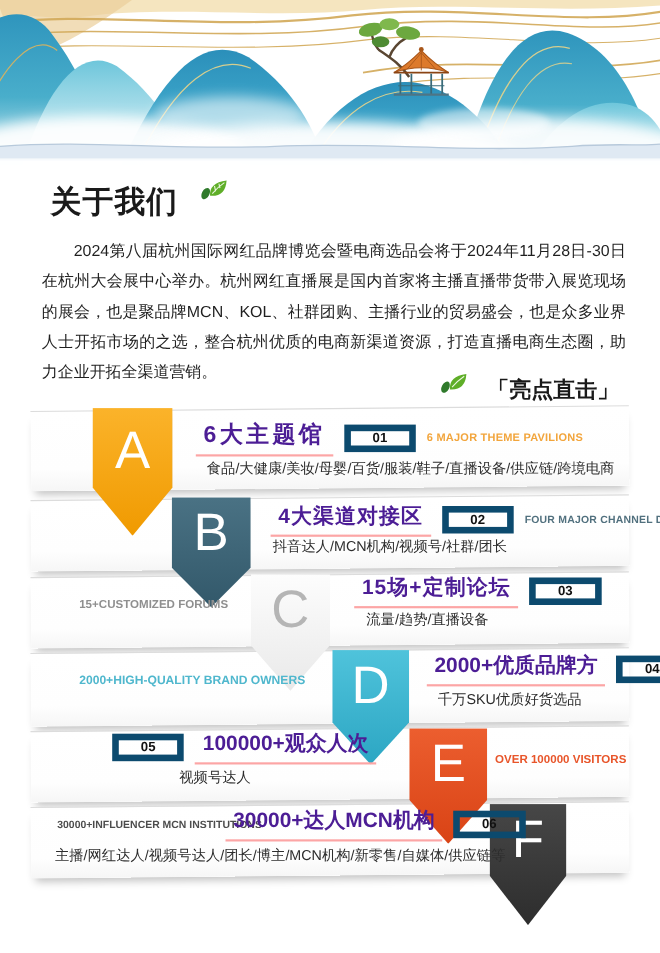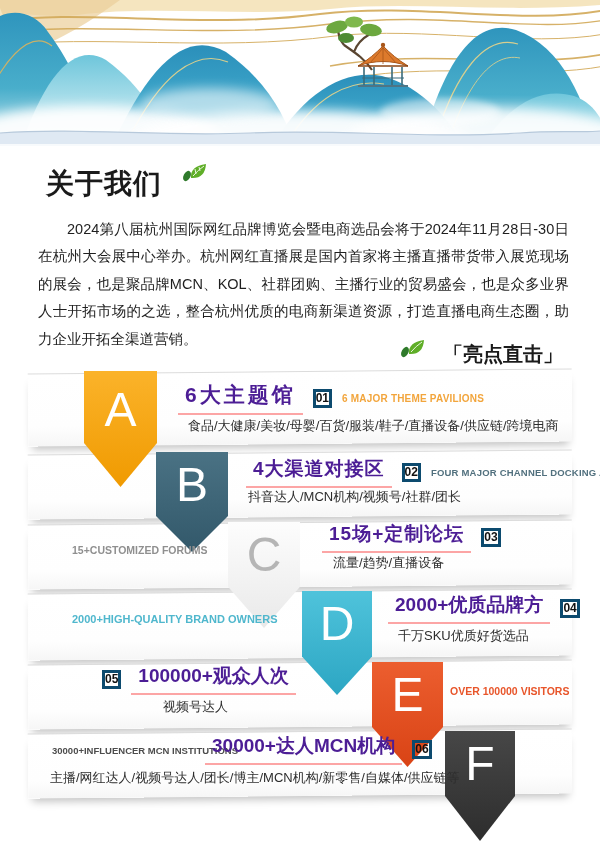--- a/index.html
+++ b/index.html
@@ -28,22 +28,22 @@
                  color:var(--lc,#fff);padding-top:9px;}
   .rb-a{left:84px;top:371px;width:73px;height:116px;--r:62%}
   .rb-a .ribbon-letter{padding-top:15px}
   .rb-b{left:156px;top:452px;width:72px;height:100px;--r:64%}
   .rb-c{left:228px;top:522px;width:72px;height:106px;--r:61%}
   .rb-d{left:302px;top:591px;width:70px;height:104px;--r:63%}
   .rb-e{left:372px;top:662px;width:71px;height:105px;--r:62%}
   .rb-f{left:445px;top:731px;width:70px;height:110px;--r:59%}
   .t-wrap{position:absolute;z-index:4;display:inline-flex;align-items:center;gap:10px;white-space:nowrap;}
   .hl-title{font-weight:800;color:#4c1d95;border-bottom:2px solid #fca5a5;padding:0 7px 4px;}
-  .hl-badge{display:inline-block;border:3px solid #0c4a6e;font-weight:700;font-size:12px;line-height:13px;
-            padding:0 0;color:#111;}
+  .hl-badge{display:inline-block;border:6px solid #0c4a6e;font-weight:700;font-size:12px;line-height:13px;
+            padding:0 20px;color:#111;}
   .hl-eng{font-weight:700;letter-spacing:.2px;}
   .hl-sub{position:absolute;z-index:4;font-size:13px;color:#2d2d2d;white-space:nowrap;}
   .eng-side{position:absolute;z-index:4;font-weight:700;white-space:nowrap;}
   
   .tw-a{left:178px;top:381px}.tw-a .hl-title{font-size:21px;letter-spacing:3px}
   .sub-a{left:188px;top:417px}
   .tw-b{left:246px;top:456px}.tw-b .hl-title{font-size:19px;letter-spacing:1px}
   .sub-b{left:248px;top:488px}
   .eng-c{left:72px;top:544px;font-size:10.5px}
   .tw-c{left:322px;top:521px}.tw-c .hl-title{font-size:19px;letter-spacing:1px}

